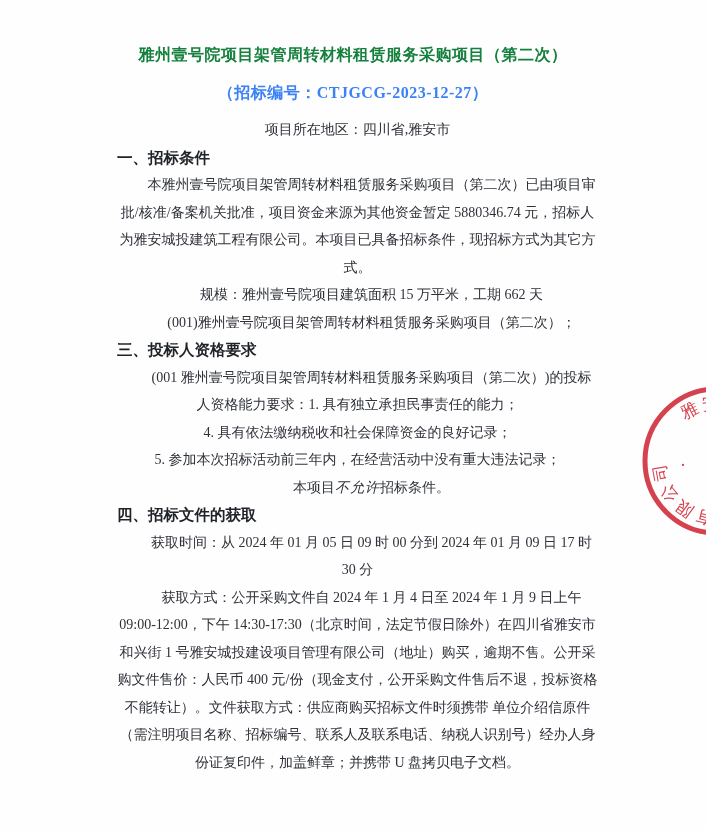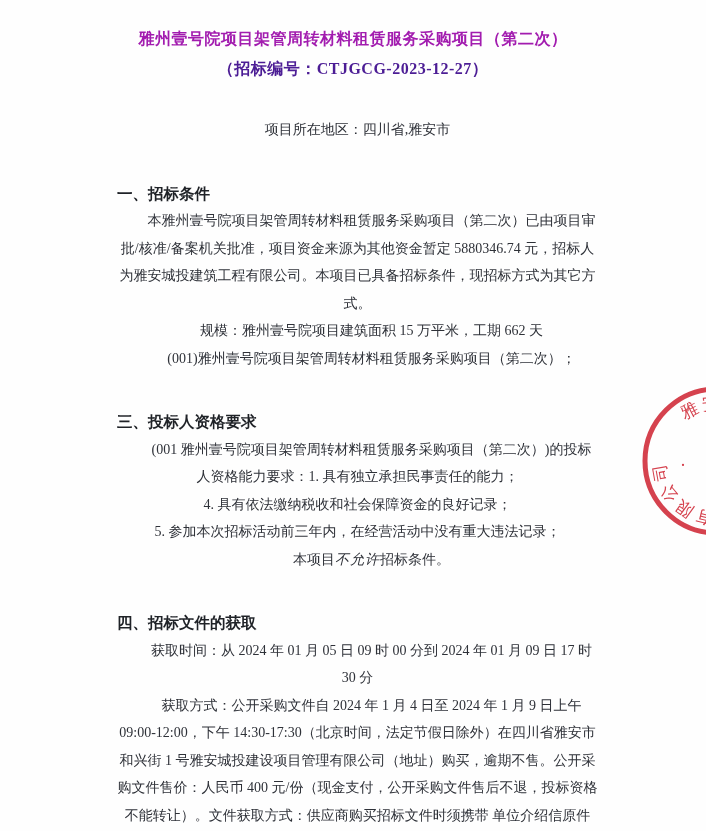--- a/index.html
+++ b/index.html
@@ -13,32 +13,32 @@
     color: #2e3138;
   }
   .titleblock {
     position: absolute;
     top: 28px;
     left: 0;
     width: 706px;
     text-align: center;
   }
   .doc-title {
-    margin: 0;
+    margin: 16px;
     font-size: 16px;
     font-weight: bold;
-    color: #a21caf;
+    color: #15803d;
     letter-spacing: 0.5px;
     line-height: 22px;
   }
   .doc-subtitle {
     margin: 8px 0 14px 0;
     font-size: 16px;
     font-weight: bold;
-    color: #4c1d95;
+    color: #3b82f6;
     letter-spacing: 0.5px;
     line-height: 22px;
   }
   .content {
     position: absolute;
     top: 116px;
     left: 117px;
     width: 481px;
     font-size: 14px;
     line-height: 27.5px;
@@ -47,21 +47,20 @@
   .content p, .content h3 {
     margin: 0;
     padding: 0;
     text-align: center;
   }
   .content h3 {
     font-size: 15.5px;
     font-weight: bold;
     color: #1f2227;
     text-align: left;
-    margin-top: 36px;
   }
   .indent { text-indent: 2em; }
   .loc { text-align: left; }
   em.not-allowed {
     font-style: italic;
     letter-spacing: 1px;
   }
   .stamp {
     position: absolute;
     left: 607px;

